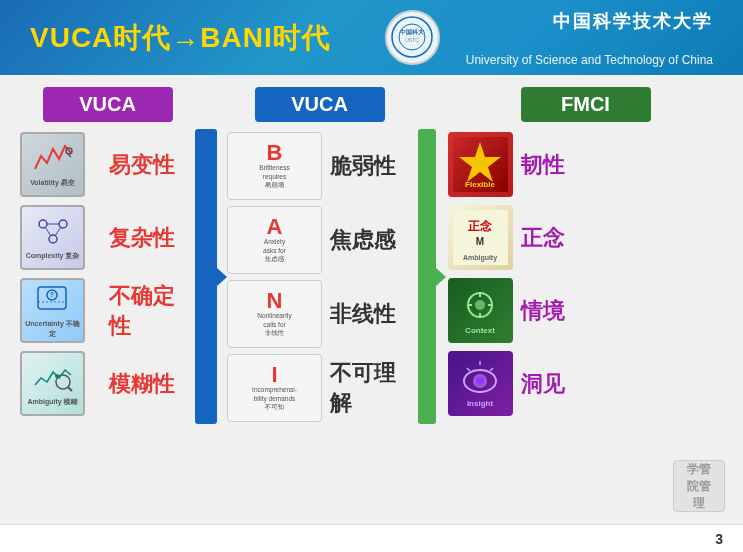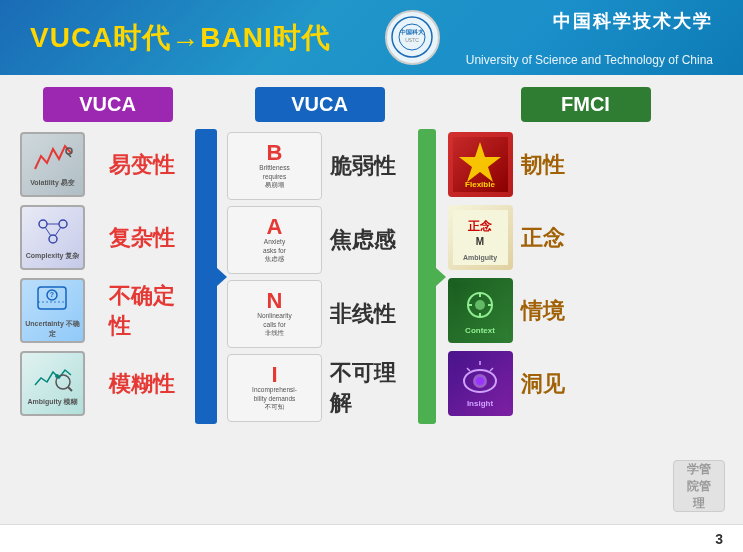--- a/index.html
+++ b/index.html
@@ -207,21 +207,21 @@
       flex-shrink: 0;
       overflow: hidden;
       position: relative;
     }
     .fmci-icon-f { background: linear-gradient(135deg, #d32f2f, #b71c1c); }
     .fmci-icon-m { background: linear-gradient(135deg, #f5f5dc, #e0d0a0); color: #333; }
     .fmci-icon-c { background: linear-gradient(135deg, #1b5e20, #2e7d32); }
     .fmci-icon-i { background: linear-gradient(135deg, #4a148c, #7b1fa2); text-align: right; }
     .fmci-meaning {
       font-size: 22px;
-      color: #a16207;
+      color: #a21caf;
       font-weight: bold;
     }
 
     
     .icon-volatility {
       background: linear-gradient(135deg, #cfd8dc, #b0bec5);
     }
     .icon-uncertainty {
       background: linear-gradient(135deg, #bbdefb, #90caf9);
     }

